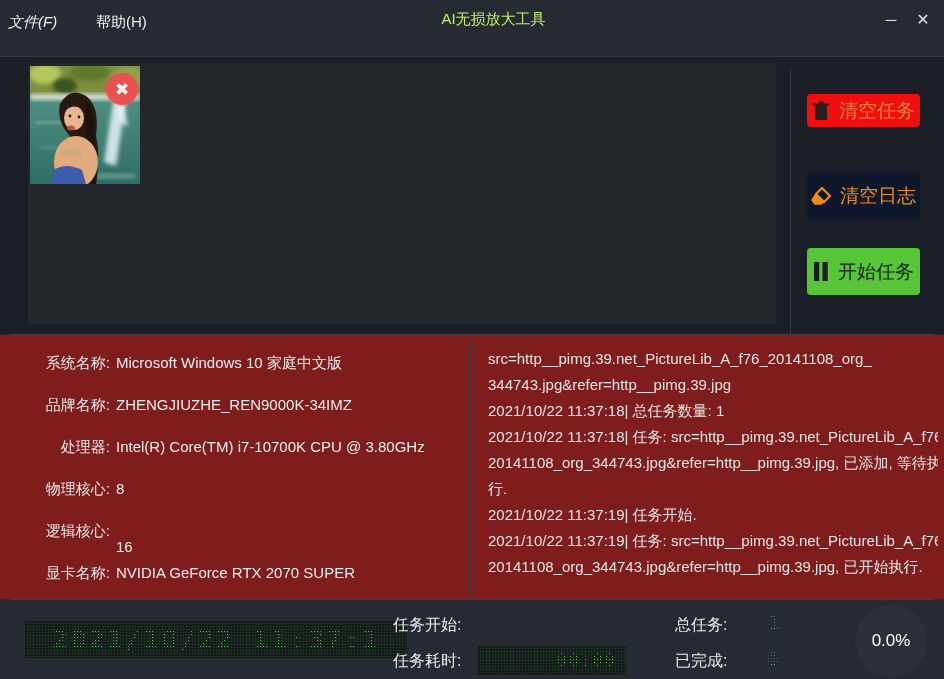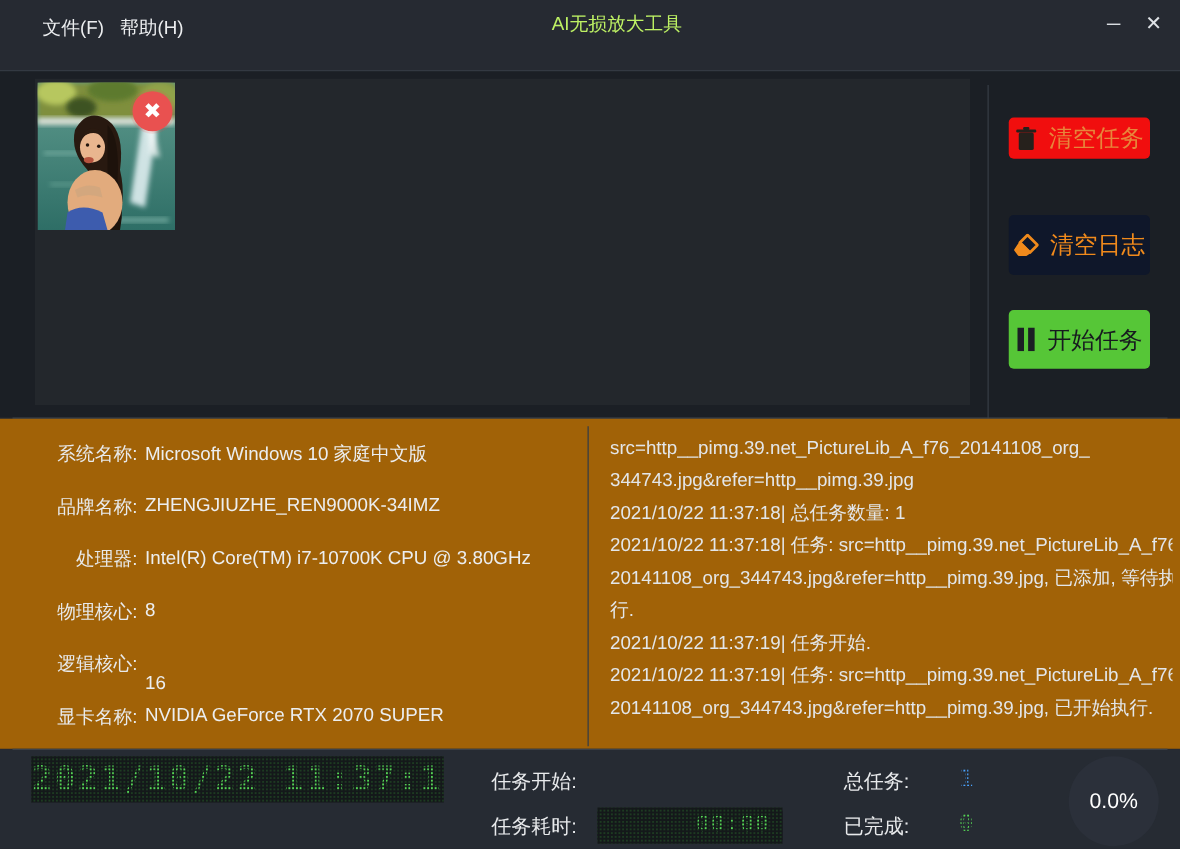--- a/index.html
+++ b/index.html
@@ -6,21 +6,21 @@
   html,body { width:944px; height:679px; overflow:hidden; }
   body {
     font-family:"Liberation Sans","DejaVu Sans",sans-serif;
     background:#262a32; color:#e8eaec; position:relative;
   }
   .abs { position:absolute; }
 
   
   .titlebar { left:0; top:0; width:944px; height:56px; background:#262a32; }
   .menu-item { top:9px; font-size:15px; color:#eceef0; padding:4px 6px; cursor:default; }
-  .menu-file { left:28px; }
+  .menu-file { left:2px;font-style:italic; }
   .menu-help { left:90px; }
   .win-title { left:16px; right:0; top:10px; text-align:center; font-size:15px; color:#bef264;padding-left:27px; }
   .win-btn { top:4px; width:30px; height:30px; display:flex; align-items:center; justify-content:center;
              color:#dfe3e7; font-size:15px; }
   .btn-min { left:876px; }
   .btn-close { left:908px; font-size:16px; }
 
   
   .top-region { left:0; top:56px; width:944px; height:278px; background:#1b1f25; border-top:1px solid #333942; }
   .task-panel { left:28px; top:6px; width:748px; height:261px; background:#23272c; }
@@ -37,40 +37,40 @@
 
   
   .action-btn { left:807px; width:113px; border-radius:4px; display:flex; align-items:center;
       justify-content:center; gap:9px; font-size:19px; cursor:pointer; }
   .btn-clear-tasks { top:94px; height:33px; background:#f10e0e; color:#e7863b; }
   .btn-clear-log  { top:172px; height:48px; background:#0f172a; color:#f08a1c; }
   .btn-start      { top:248px; height:47px; background:#56c637; color:#171a1f; }
   .action-btn svg { display:block; }
 
   
-  .mid-region { left:0; top:335px; width:944px; height:264px; background:#a16207; }
+  .mid-region { left:0; top:335px; width:944px; height:264px; background:#7f1d1d; }
   .info-label { left:0; width:110px; text-align:right; font-size:15px; color:#e8eaec; }
   .info-value { left:116px; font-size:15px; color:#eceef0; white-space:nowrap; }
   .log-area { left:488px; top:11px; width:450px; height:248px; overflow:hidden; }
   .log-line { font-size:15px; line-height:26px; color:#e3e6e9; white-space:nowrap; }
 
   
   .bottom-bar { left:0; top:600px; width:944px; height:79px; background:#262b33; }
 
   .led-panel { background-color:#14181a;
       background-image:radial-gradient(circle, #1d3b21 0.8px, rgba(0,0,0,0) 1.15px);
       background-size:3px 3px; background-position:1px 1px;
       display:flex; align-items:center; }
   .led-text { font-family:"DejaVu Sans Mono","Liberation Mono",monospace; font-weight:bold;
       color:#55d455;
       -webkit-mask-image:radial-gradient(circle, #000 36%, rgba(0,0,0,0) 43%);
       -webkit-mask-size:3px 3px;
       mask-image:radial-gradient(circle, #000 36%, rgba(0,0,0,0) 43%);
       mask-size:3px 3px; }
-  .clock-panel { left:25px; top:5px; width:330px; height:37px; justify-content:center; }
+  .clock-panel { left:25px; top:21px; width:382px; height:37px; justify-content:center; }
   .clock-panel .led-text { font-size:27px; letter-spacing:2px; }
 
   .status-label { font-size:16px; color:#e8eaec; }
   .lbl-task-start { left:393px; top:15px; }
   .lbl-elapsed    { left:393px; top:51px; }
   .panel-task-start { left:478px; top:12px; width:148px; height:26px; justify-content:flex-end; padding-right:6px;margin-top:37px; }
   .panel-elapsed    { left:478px; top:46px; width:148px; height:26px; justify-content:flex-end; padding-right:10px; }
   .panel-task-start .led-text, .panel-elapsed .led-text { font-size:18px; letter-spacing:1px; }
 
   .lbl-total { left:675px; top:15px; }

